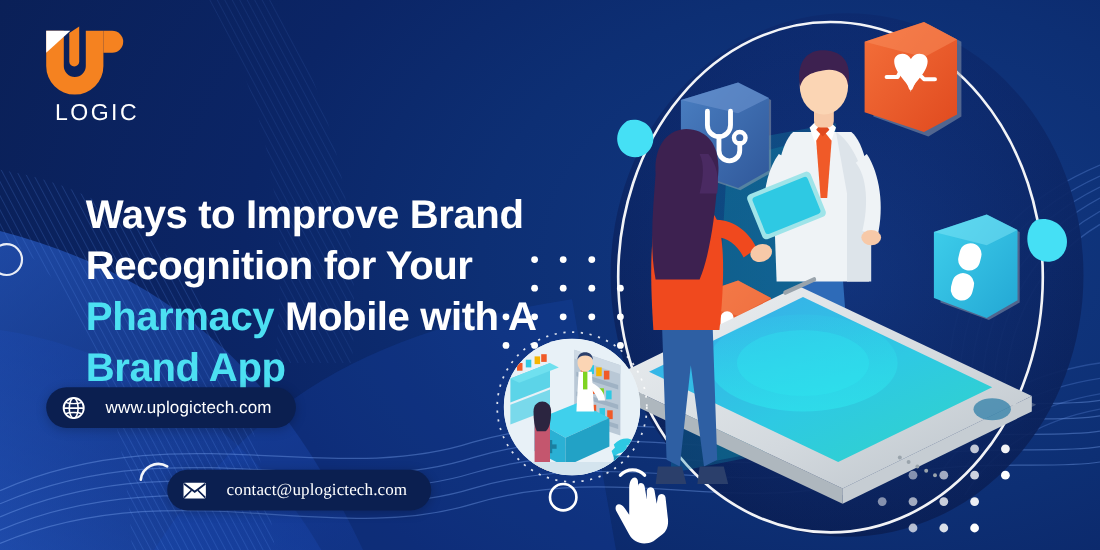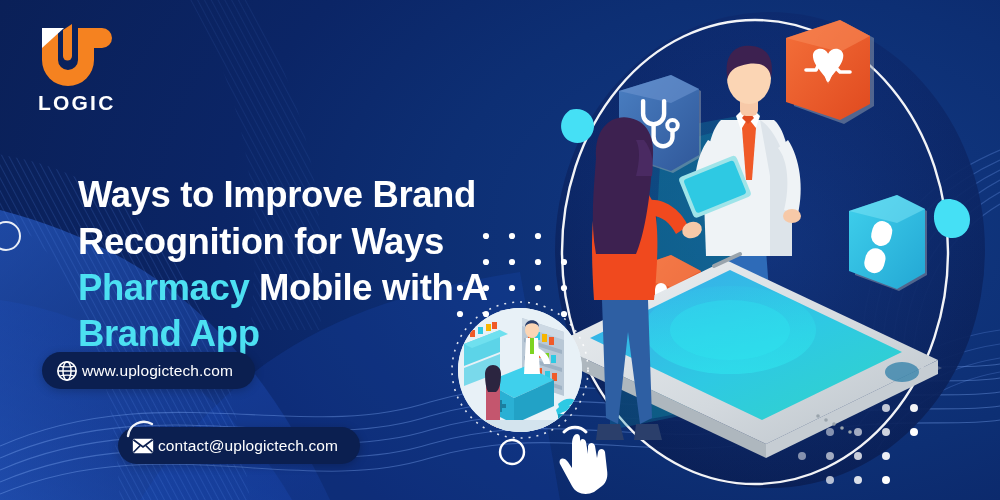--- a/index.html
+++ b/index.html
@@ -13,41 +13,41 @@
   }
 
   
   .bg-layer{position:absolute;inset:0;pointer-events:none;}
   .bg-svg{position:absolute;inset:0;width:1000px;height:500px;}
 
   
   .logo{position:absolute;left:32px;top:22px;width:120px;height:100px;}
   .logo-mark{position:relative;width:82px;height:66px;margin-left:6px;}
   .logo-word{
-    color:#ffffff;font-size:21px;font-weight:700;letter-spacing:2.2px;
-    margin-left:6px;margin-top:4px;line-height:1;
+    color:#ffffff;font-size:21px;font-weight:400;letter-spacing:2.2px;
+    margin-left:18px;margin-top:4px;line-height:1;
   }
 
   
   .headline{
     position:absolute;left:42px;top:148px;width:480px;
     font-size:36.5px;font-weight:700;line-height:1.27;
     color:#ffffff;letter-spacing:-0.4px;margin-left:36px;
   }
   .hl-accent{color:#4ce0f2;}
 
   
   .pill{
-    position:absolute;display:flex;align-items:center;gap:4px;
+    position:absolute;display:flex;align-items:center;gap:18px;
     background:#0b1f50;border-radius:26px;height:37px;padding:0 22px 0 14px;
     box-shadow:0 2px 10px rgba(0,0,0,.22);
   }
   .pill-text{color:#fff;font-size:15.5px;font-weight:400;letter-spacing:.1px;white-space:nowrap;}
   .pill-web{left:42px;top:352px;}
-  .pill-mail{left:118px;top:427px;}
+  .pill-mail{left:152px;top:427px;font-family:Liberation Serif, serif;}
   .pill-icon{width:22px;height:22px;flex:0 0 22px;display:block;}
 
   
   .illus{position:absolute;left:430px;top:0;width:570px;height:500px;}
   .illus svg{position:absolute;left:0;top:0;}
 </style>
 </head>
 <body>
 
 <div class="banner">
@@ -122,21 +122,21 @@
         <path d="M56,6 L64,6 A10,10 0 0 1 64,26 L56,26 Z" fill="#F58220"></path>
 
         <path d="M4,6 L26,6 L4,26 Z" fill="#FFFFFF"></path>
       </svg>
     </div>
     <div class="logo-word">LOGIC</div>
   </div>
 
   <h1 class="headline">
     <span>Ways to Improve Brand</span><br>
-    <span>Recognition for Ways</span><br>
+    <span>Recognition for Your</span><br>
     <span class="hl-accent">Pharmacy</span><span> Mobile with A</span><br>
     <span class="hl-accent">Brand App</span>
   </h1>
 
   <div class="pill pill-web">
     <svg class="pill-icon" viewBox="0 0 24 24" xmlns="http://www.w3.org/2000/svg">
       <circle cx="12" cy="12" r="10" fill="none" stroke="#fff" stroke-width="1.8"></circle>
       <ellipse cx="12" cy="12" rx="4.4" ry="10" fill="none" stroke="#fff" stroke-width="1.6"></ellipse>
       <line x1="2" y1="12" x2="22" y2="12" stroke="#fff" stroke-width="1.6"></line>
       <path d="M4.2,6.4 C7,8 17,8 19.8,6.4" fill="none" stroke="#fff" stroke-width="1.4"></path>

